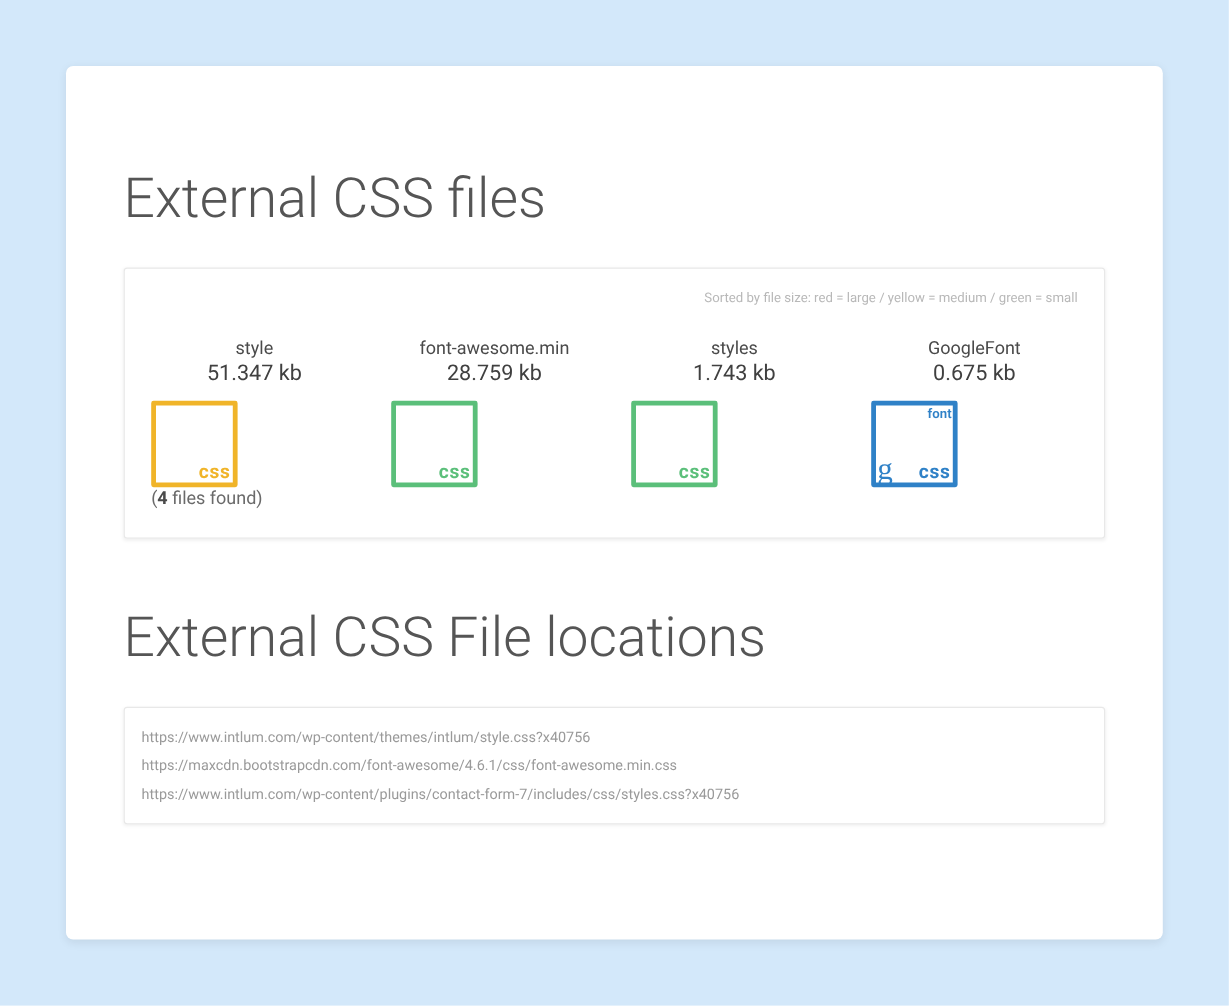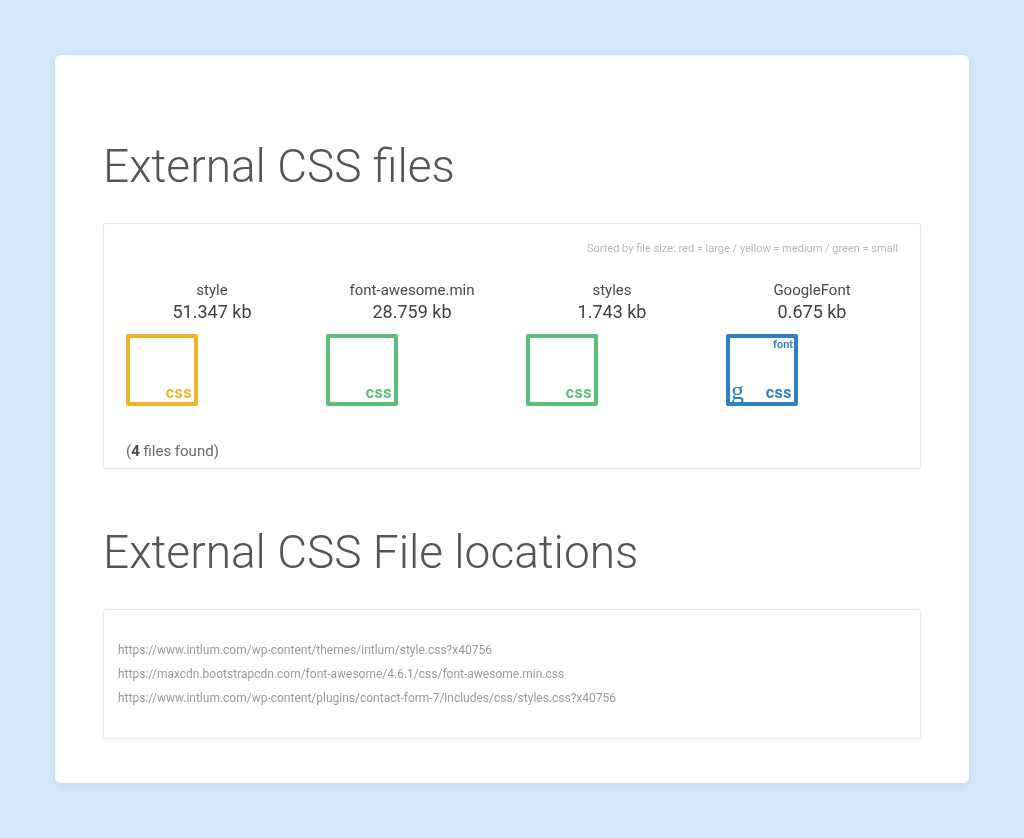--- a/index.html
+++ b/index.html
@@ -20,34 +20,33 @@
   h1 {
     font-weight: 300;
     color: #555;
     font-size: 46px;
     margin-bottom: 30px;
     margin-top: 44px;
   }
   .panel {
     border: 1px solid #e8e8e8;
     border-radius: 3px;
-    padding: 18px 22px 8px 22px;
+    padding: 18px 22px 24px 22px;
     box-shadow: 0 1px 3px rgba(0,0,0,0.06);
     margin-bottom: 56px;
   }
   .sort-note {
     text-align: right;
     font-size: 11px;
     color: #b8b8b8;
     margin-bottom: 26px;
   }
   .files-row {
     display: flex;
     justify-content: space-around;
-    margin-bottom: 36px;
     gap: 28px;
   }
   .file-item {
     text-align: center;
     flex: 1;
   }
   .file-name {
     color: #4a4a4a;
     font-size: 15px;
   }
@@ -105,21 +104,21 @@
   }
   .found-line {
     text-align: left;
     color: #6a6a6a;
     font-size: 15px;
   }
   .found-line b { font-weight: 700; color: #4a4a4a; }
   .locations-panel {
     border: 1px solid #e8e8e8;
     border-radius: 3px;
-    padding: 28px 14px;
+    padding: 12px 14px;
     box-shadow: 0 1px 3px rgba(0,0,0,0.06);
   }
   .loc-line {
     font-size: 12px;
     color: #9a9a9a;
     line-height: 2.0;
     white-space: nowrap;
     overflow: hidden;
     text-overflow: ellipsis;
   }

